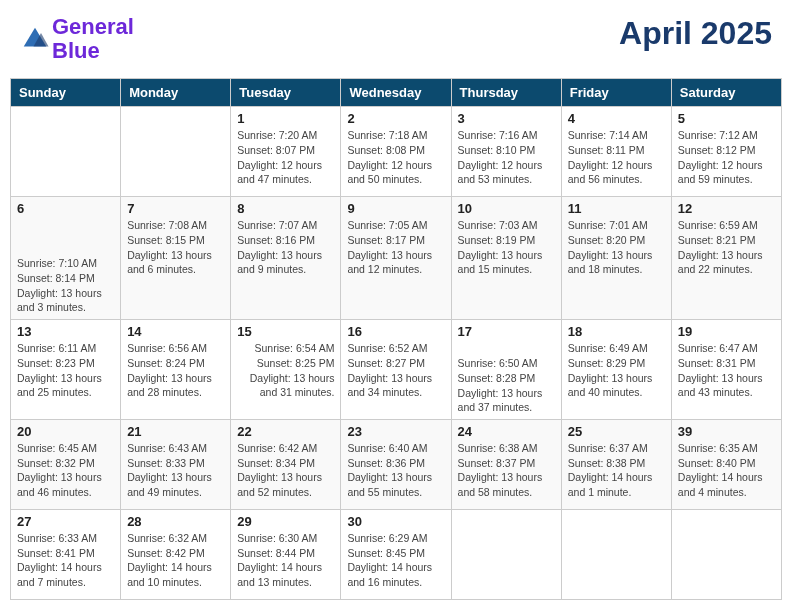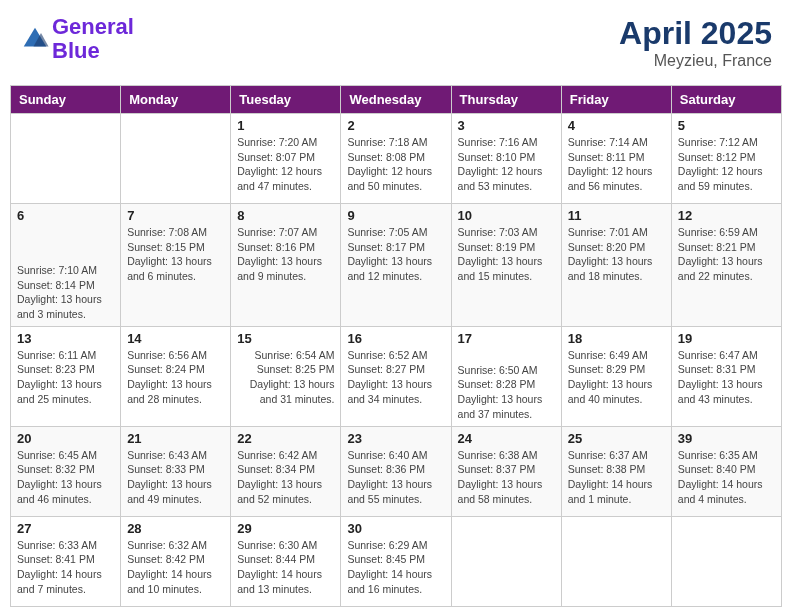--- a/index.html
+++ b/index.html
@@ -43,21 +43,21 @@
     .title-block .location {
       font-size: 16px;
       color: #555;
     }
     .calendar {
       width: 100%;
       border-collapse: collapse;
       border: 1px solid #ccc;
     }
     .calendar th {
-      background-color: #701a75;
+      background-color: #0c4a6e;
       color: #fff;
       font-size: 13px;
       font-weight: bold;
       padding: 6px 8px;
       text-align: left;
       border: 1px solid #ccc;
     }
     .calendar td {
       vertical-align: top;
       border: 1px solid #ccc;
@@ -99,21 +99,20 @@
       <polygon points="20,5 35,30 5,30" fill="#2e6db4"></polygon>
       <polygon points="28,12 38,30 18,30" fill="#1a3a6b" opacity="0.6"></polygon>
     </svg>
     <div class="logo-text">
       <div>General</div>
       <div>Blue</div>
     </div>
   </div>
   <div class="title-block">
     <div class="month-year">April 2025</div>
-    <div class="location">Meyzieu, France</div>
   </div>
 </div>
 
 <table class="calendar">
   <thead>
     <tr>
     <th>Sunday</th>
         <th>Monday</th>
         <th>Tuesday</th>
         <th>Wednesday</th>

